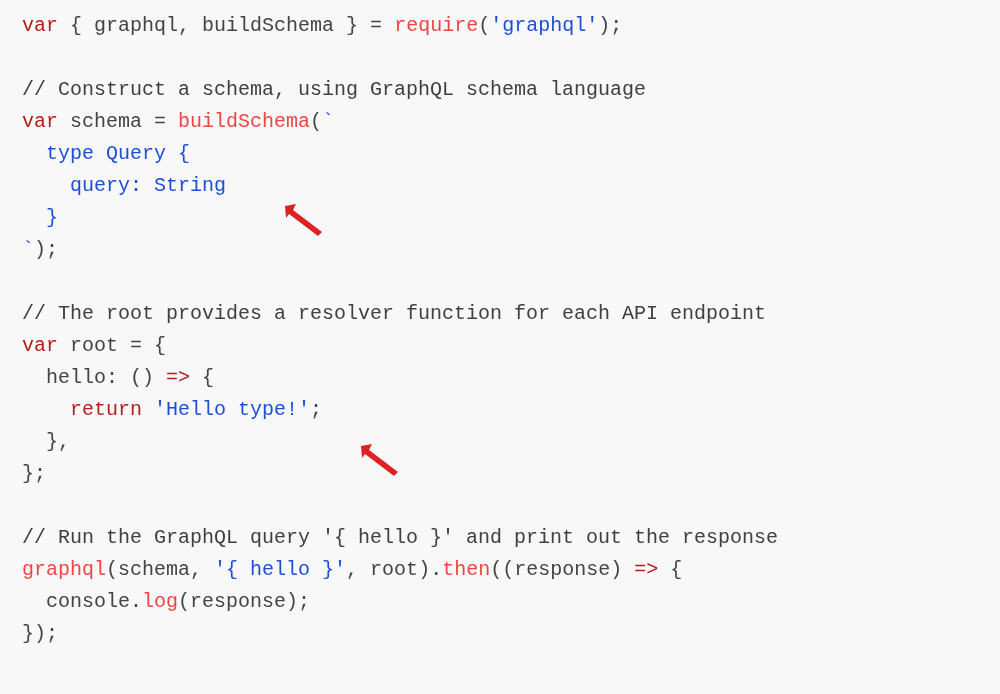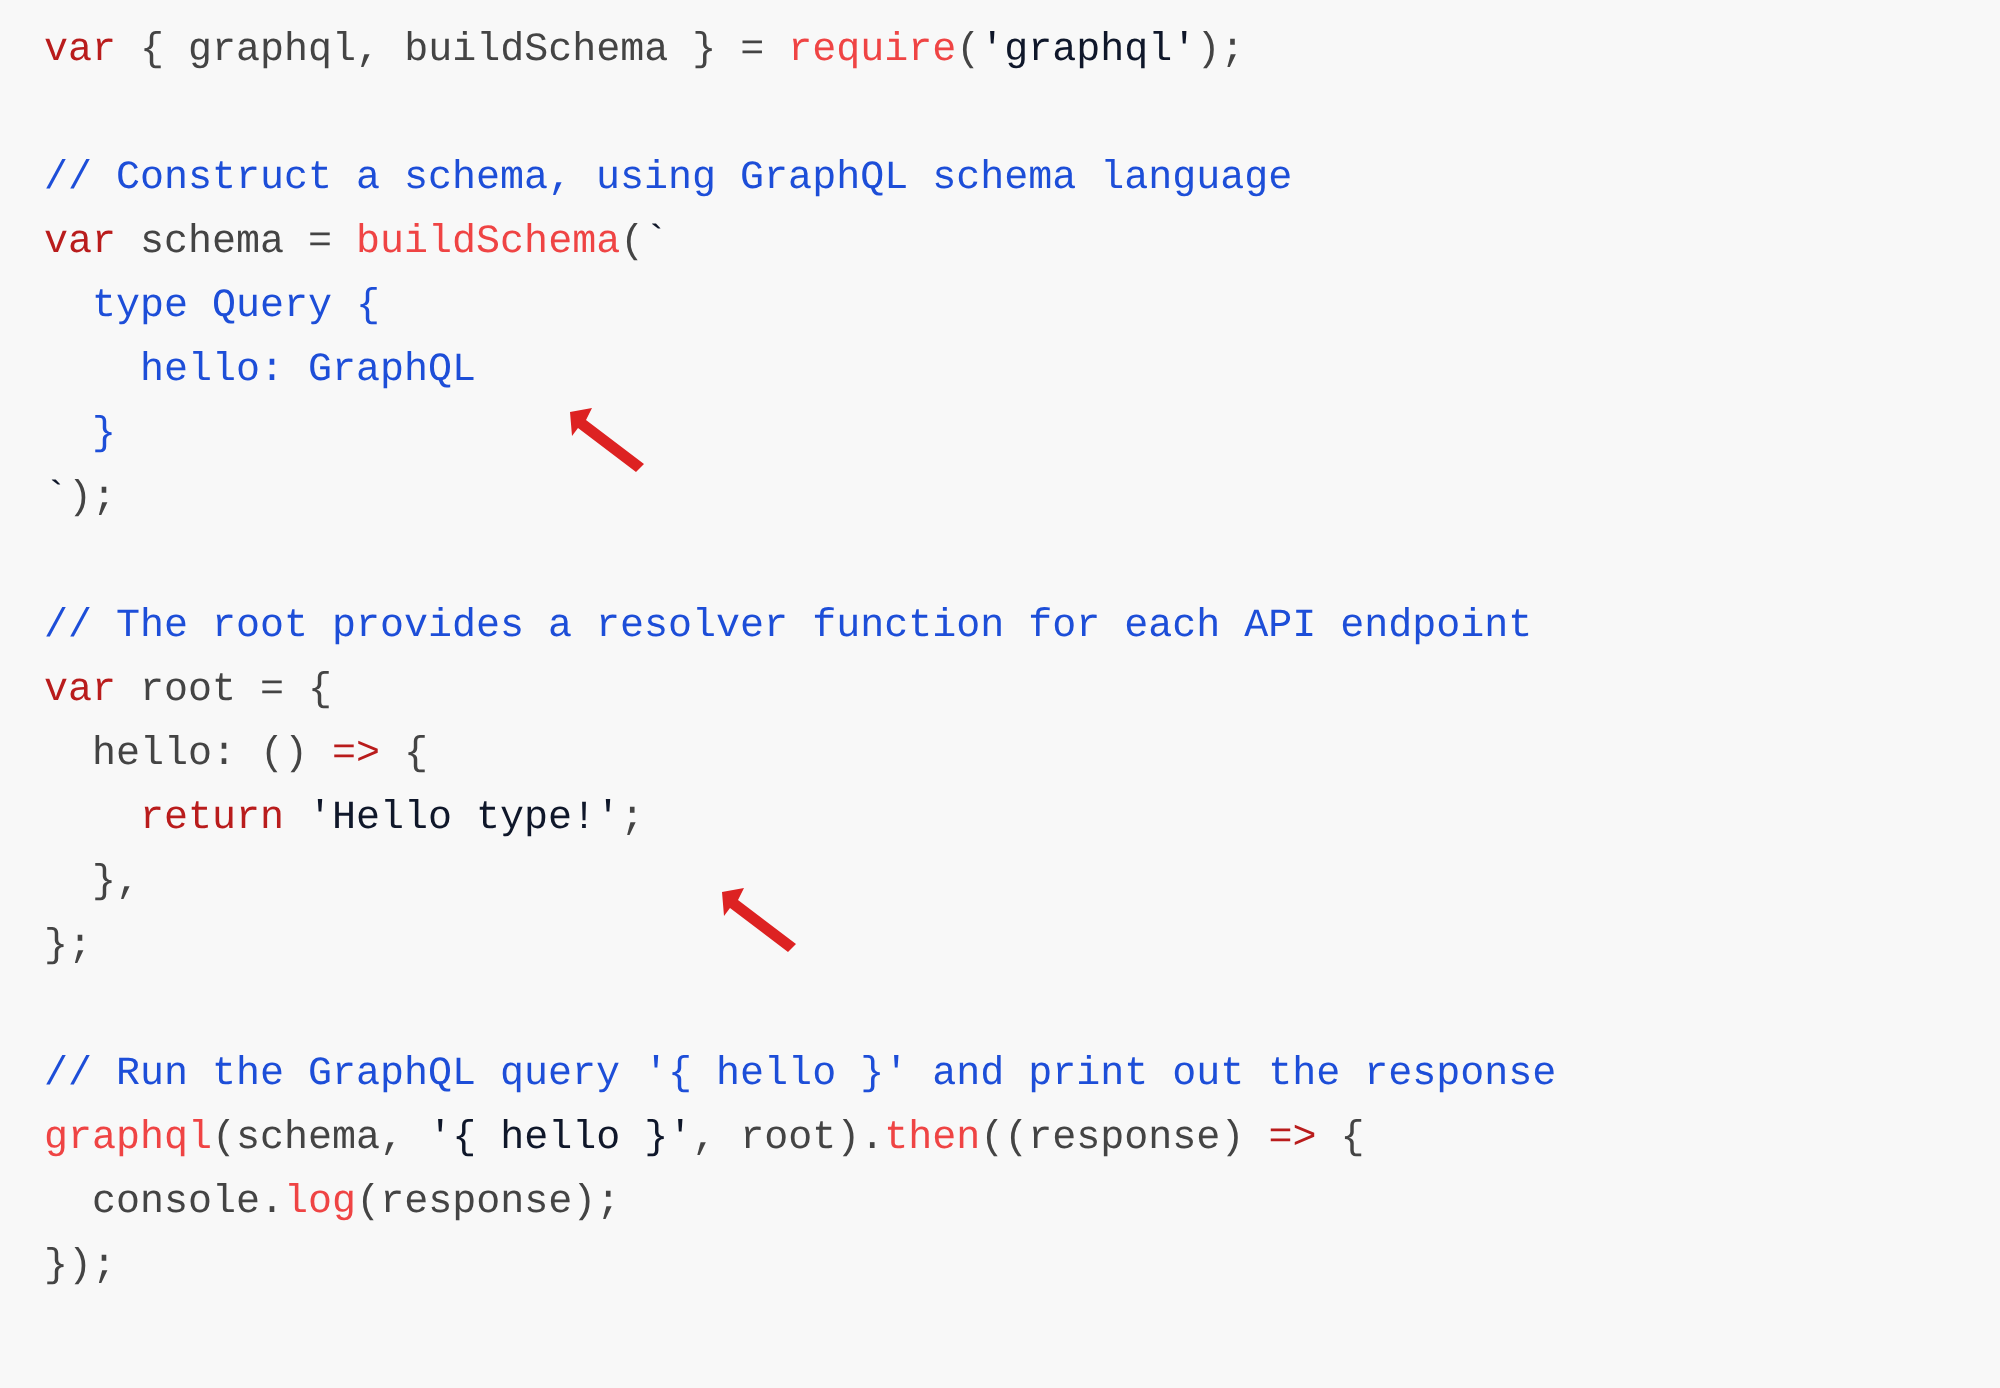--- a/index.html
+++ b/index.html
@@ -27,24 +27,24 @@
     .brace {
       color: #444;
     }
     .identifier {
       color: #444;
     }
     .func {
       color: #ef4444;
     }
     .comment {
-      color: #1d4ed8;
+      color: #404040;
     }
     .string {
-      color: #0f172a;
+      color: #1d4ed8;
       margin-top: 10px;
     }
     .punct {
       color: #444;
     }
     .graphql-ident {
       color: #1d4ed8;
     }
     .arrow {
       position: absolute;
@@ -65,21 +65,21 @@
     }
   </style>
 </head>
 <body>
 
 <div class="code-block"><span class="keyword">var</span><span class="brace"> { </span><span class="identifier">graphql</span><span class="punct">, </span><span class="identifier">buildSchema</span><span class="brace"> } </span><span class="punct">= </span><span class="func">require</span><span class="punct">(</span><span class="string">'graphql'</span><span class="punct">);</span>
 
 <span class="comment">// Construct a schema, using GraphQL schema language</span>
 <span class="keyword">var</span><span class="identifier"> schema </span><span class="punct">= </span><span class="func">buildSchema</span><span class="punct">(</span><span class="string">`</span>
 <span class="graphql-ident">  type Query {</span>
-<span class="graphql-ident">    hello: GraphQL</span>
+<span class="graphql-ident">    query: String</span>
 <span class="graphql-ident">  }</span>
 <span class="string">`</span><span class="punct">);</span>
 
 <span class="comment">// The root provides a resolver function for each API endpoint</span>
 <span class="keyword">var</span><span class="identifier"> root </span><span class="punct">= {</span>
 <span class="identifier">  hello</span><span class="punct">: () </span><span class="keyword">=&gt;</span><span class="punct"> {</span>
 <span class="keyword">    return </span><span class="string">'Hello type!'</span><span class="punct">;</span>
 <span class="punct">  },</span>
 <span class="punct">};</span>
 

